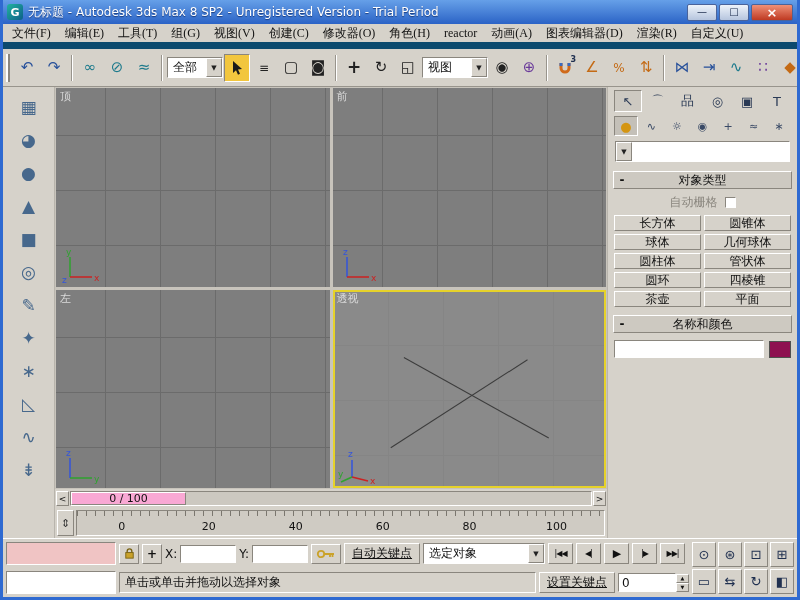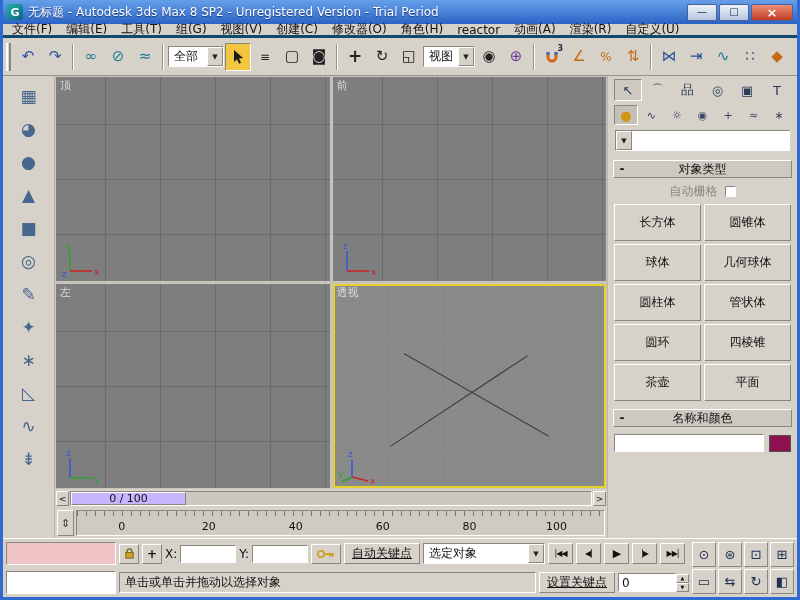--- a/index.html
+++ b/index.html
@@ -17,21 +17,21 @@
               font-size: 11px; font-weight: bold; display: flex; align-items: center; justify-content: center; }
   .title-text { color: #fff; flex: 1; white-space: nowrap; overflow: hidden; text-shadow: 0 1px 1px #1a3a7a; }
   .win-btns { display: flex; gap: 2px; }
   .wbtn { width: 30px; height: 17px; border: 1px solid #4a639a; border-radius: 2px;
           background: linear-gradient(#eef3fa, #b6c5de); color: #203050;
           display: flex; align-items: center; justify-content: center; font-size: 10px; line-height: 1; }
   .wbtn.close { width: 42px; background: linear-gradient(#ef9077, #bf3a22); color: #fff; font-size: 13px; font-weight: bold; }
 
   
   .menubar { display: flex; align-items: center; background: #d6d2ca; padding-left: 2px; flex: 0 0 auto; }
-  .menubar.row1 { height: 14px; border-bottom: 3px solid #0c4a6e; }
+  .menubar.row1 { height: 25px; border-bottom: 7px solid #0c4a6e; font-family: Liberation Serif, serif; }
   .menubar.row2 { height: 18px; border-bottom: 1px solid #98948c; }
   .menu-item { padding: 2px 7px; white-space: nowrap; }
 
   
   .toolbar { height: 38px; display: flex; align-items: center; gap: 1px; padding: 0 3px;
              border-bottom: 1px solid #98948c; background: #d6d2ca; flex: 0 0 auto; }
   .t-handle { width: 5px; height: 28px; border-left: 2px solid #fff; border-right: 2px solid #8a867e; margin-right: 3px; }
   .tbtn { width: 26px; height: 28px; display: flex; align-items: center; justify-content: center;
           font-size: 15px; line-height: 1; color: #222; flex: 0 0 auto; position: relative; }
   .tbtn.small-glyph { font-size: 12px; }
@@ -68,21 +68,21 @@
   .vp-label { position: absolute; top: 1px; left: 4px; color: #dadada; font-size: 11px; z-index: 2; }
   .tripod { position: absolute; left: 5px; bottom: 3px; z-index: 1; }
   .persp-lines { position: absolute; inset: 0; width: 100%; height: 100%; }
 
   .timeslider { height: 19px; display: flex; align-items: center; gap: 1px; padding: 1px 1px; flex: 0 0 auto; }
   .ts-arrow { width: 13px; height: 15px; background: #d6d2ca; border: 1px solid;
               border-color: #fff #8a867e #8a867e #fff; font-size: 9px;
               display: flex; align-items: center; justify-content: center; }
   .ts-track { flex: 1; height: 15px; border: 1px solid; border-color: #8a867e #fff #fff #8a867e;
               background: #ccc8c0; display: flex; }
-  .ts-thumb { width: 115px; height: 100%; background: #c4b5fd; border: 1px solid;
+  .ts-thumb { width: 115px; height: 100%; background: #f9a8d4; border: 1px solid;
               border-color: #fff #8a867e #8a867e #fff; font-size: 11px;
               display: flex; align-items: center; justify-content: center; }
 
   .ruler-row { height: 30px; display: flex; align-items: stretch; gap: 2px; padding: 2px; flex: 0 0 auto; }
   .mini-curve { width: 17px; background: #d6d2ca; border: 1px solid; border-color: #fff #8a867e #8a867e #fff;
                 display: flex; align-items: center; justify-content: center; font-size: 11px; color: #333; }
   .ruler { flex: 1; position: relative; border: 1px solid; border-color: #8a867e #fff #fff #8a867e;
            background: #cfcbc3;
            background-image: repeating-linear-gradient(90deg, #7a766e 0 1px, transparent 1px 9px);
            background-size: 100% 5px; background-repeat: no-repeat; }
@@ -102,21 +102,21 @@
                    color: #d49512; font-size: 13px; }
   .rollout { height: 18px; background: #cdc9c1; border: 1px solid; border-color: #fff #8a867e #8a867e #fff;
              display: flex; align-items: center; font-size: 12px; margin-top: 4px; }
   .rollout .minus { width: 16px; text-align: center; font-weight: bold; }
   .rollout .r-title { flex: 1; text-align: center; padding-right: 16px; }
   .autogrid { height: 18px; display: flex; align-items: center; justify-content: center;
               gap: 7px; color: #8a867e; }
   .checkbox { width: 11px; height: 11px; background: #fff; border: 1px solid;
               border-color: #8a867e #fff #fff #8a867e; }
   .prim-grid { display: grid; grid-template-columns: 1fr 1fr; gap: 3px 3px; padding: 0 1px; }
-  .prim-btn { height: 37px; background: #d6d2ca; border: 1px solid; border-color: #fff #8a867e #8a867e #fff;
+  .prim-btn { height: 16px; background: #d6d2ca; border: 1px solid; border-color: #fff #8a867e #8a867e #fff;
               display: flex; align-items: center; justify-content: center; font-size: 12px; }
   .name-row { display: flex; align-items: center; gap: 5px; padding: 3px 1px 0 1px; }
   .name-input { flex: 1; height: 18px; background: #fff; border: 1px solid;
                 border-color: #8a867e #fff #fff #8a867e; padding: 0 3px; }
   .swatch { width: 22px; height: 17px; border: 1px solid #50504e; }
 
   
   .status-area { flex: 0 0 auto; position: relative; border-top: 1px solid #fff; background: #d6d2ca; }
   .status { height: 29px; display: flex; align-items: center; gap: 3px; padding: 2px 3px; padding-right: 108px; }
   .listener-line { width: 110px; height: 23px; border: 1px solid; border-color: #8a867e #fff #fff #8a867e; flex: 0 0 auto; }
@@ -170,20 +170,21 @@
     <span class="menu-item">文件(F)</span>
     <span class="menu-item">编辑(E)</span>
     <span class="menu-item">工具(T)</span>
     <span class="menu-item">组(G)</span>
     <span class="menu-item">视图(V)</span>
     <span class="menu-item">创建(C)</span>
     <span class="menu-item">修改器(O)</span>
     <span class="menu-item">角色(H)</span>
     <span class="menu-item">reactor</span>
     <span class="menu-item">动画(A)</span>
+    <span class="menu-item">图表编辑器(D)</span>
     <span class="menu-item">渲染(R)</span>
     <span class="menu-item">自定义(U)</span>
   </div>
 
   <div class="toolbar">
     <span class="t-handle"></span>
     <span class="tbtn blue">↶</span>
     <span class="tbtn blue">↷</span>
     <span class="tsep"></span>
     <span class="tbtn teal">∞</span>
@@ -199,21 +200,21 @@
         <path d="M3 1 L3 13 L6 10.2 L8 14.8 L10 13.8 L8 9.4 L12 9 Z" fill="#1a1a1a"></path>
       </svg>
     </span>
     <span class="tbtn small-glyph">≡</span>
     <span class="tbtn">▢</span>
     <span class="tbtn">◙</span>
     <span class="tsep"></span>
     <span class="tbtn" style="font-weight:bold;font-size:17px">+</span>
     <span class="tbtn">↻</span>
     <span class="tbtn">◱</span>
-    <span class="dropdown" style="width:52px">
+    <span class="dropdown" style="width:66px">
       <span class="dd-text">视图</span>
       <span class="dd-arrow">▼</span>
     </span>
     <span class="tbtn">◉</span>
     <span class="tbtn purple">⊕</span>
     <span class="tsep"></span>
     <span class="tbtn orange">
       <svg width="14" height="14" viewBox="0 0 14 14">
         <path d="M3 2 v5 a4 4 0 0 0 8 0 v-5" fill="none" stroke="#d06a1a" stroke-width="3"></path>
         <path d="M3 2 v3 M11 2 v3" stroke="#3a6abf" stroke-width="3"></path>

